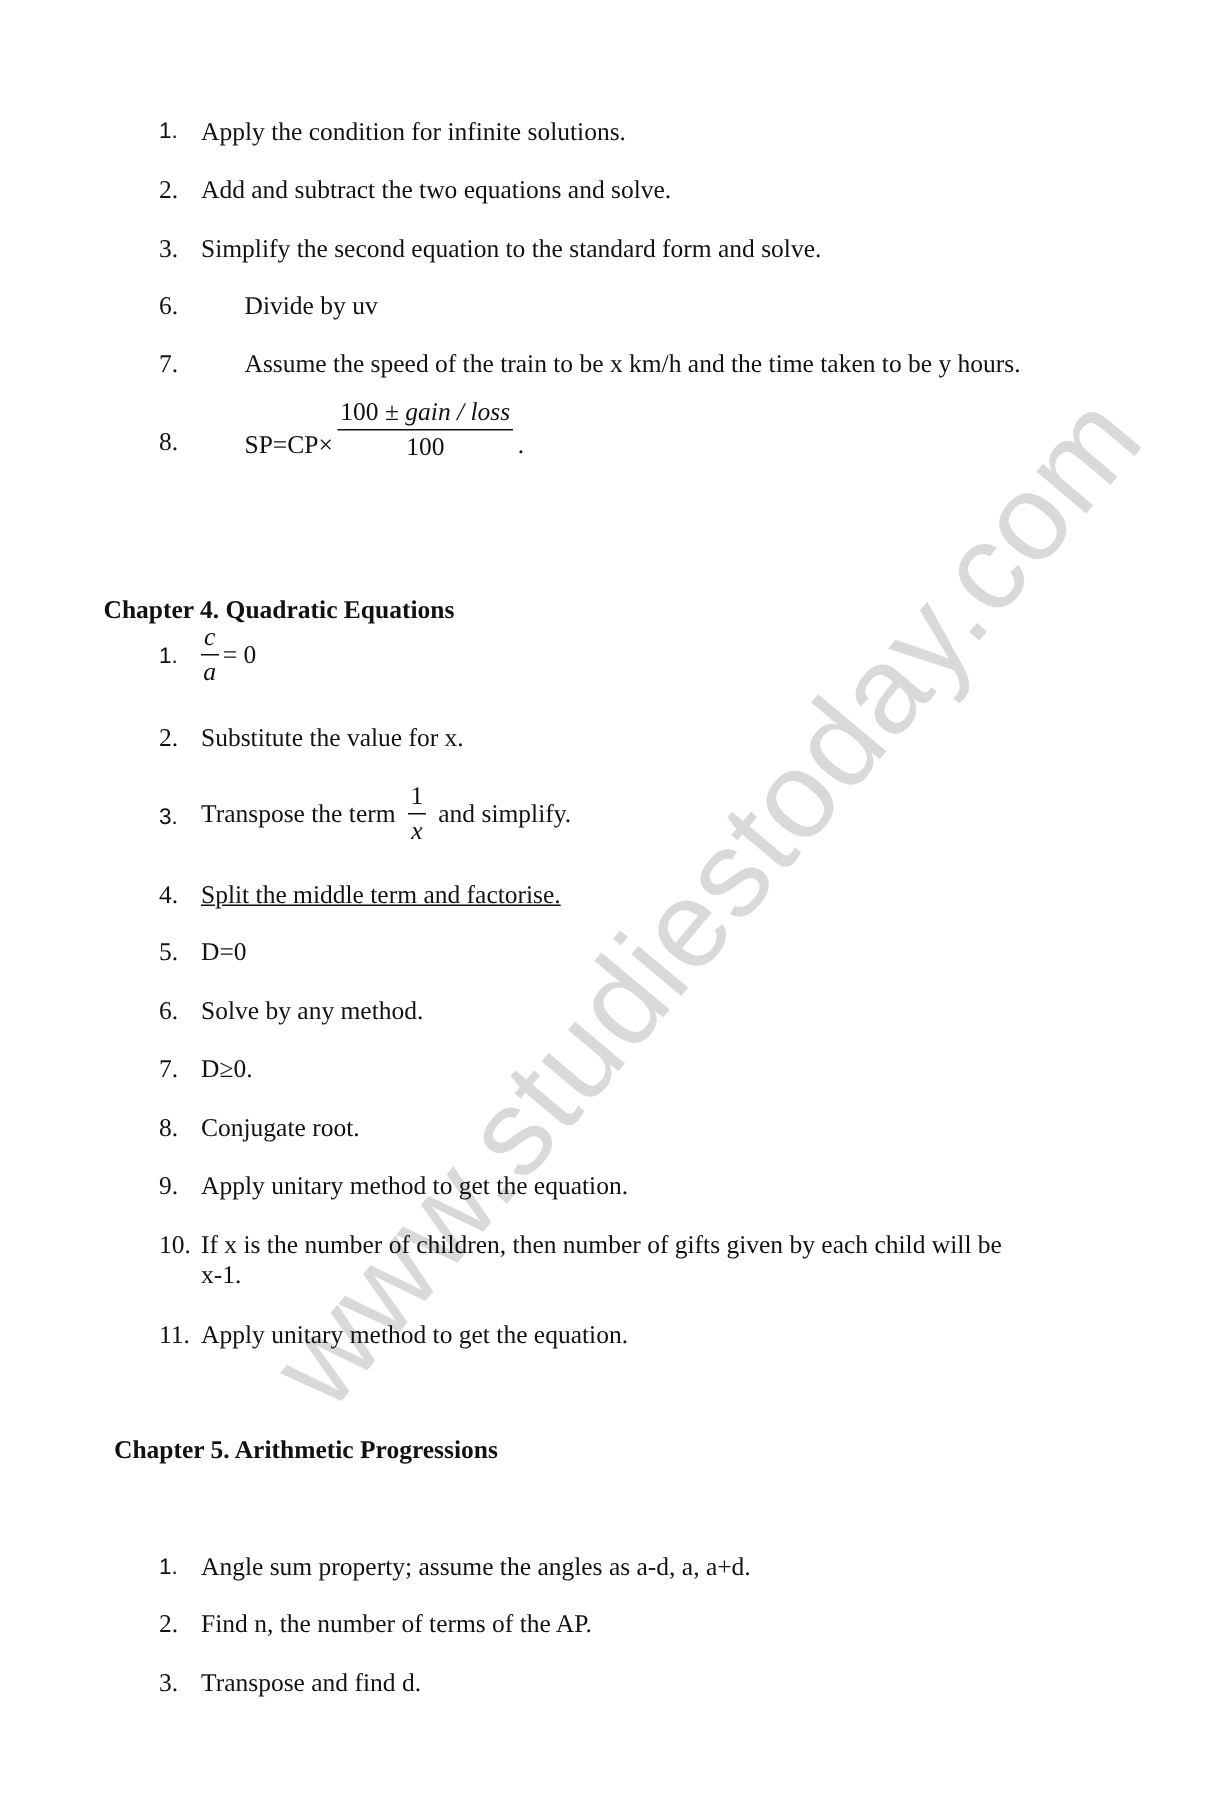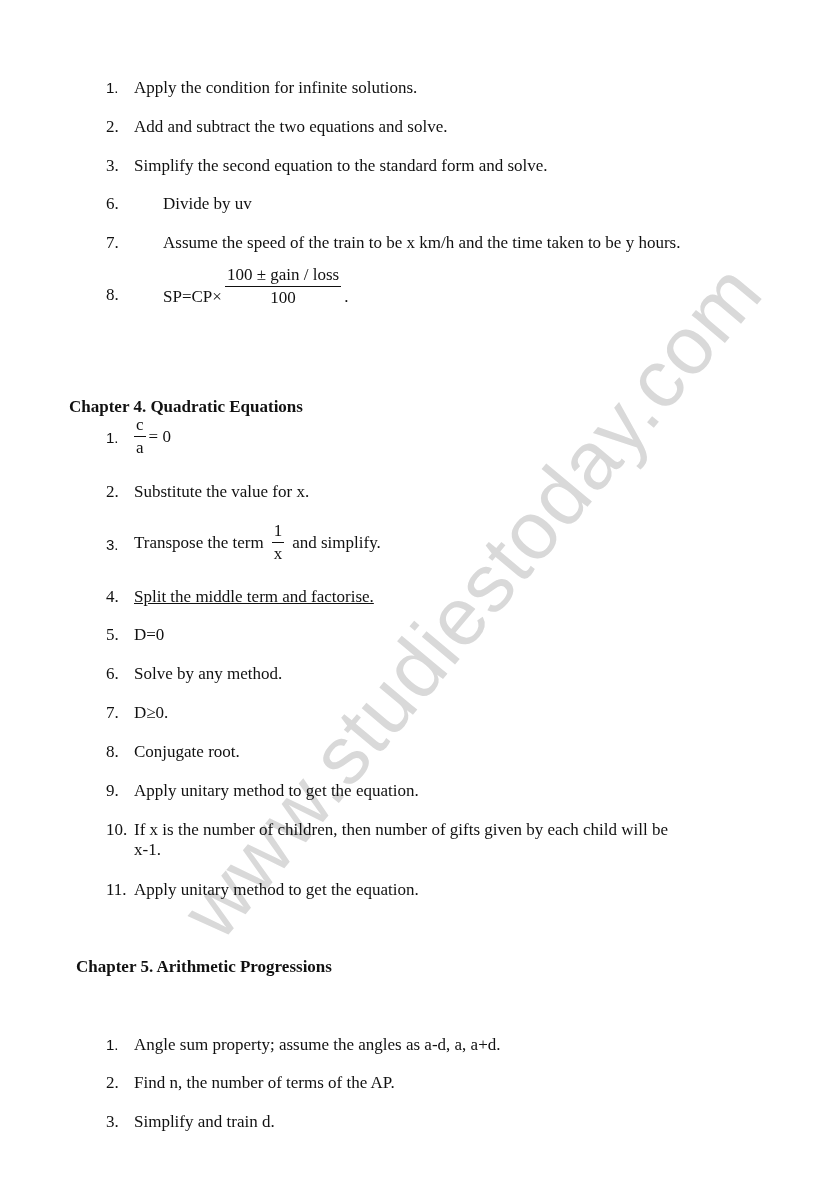--- a/index.html
+++ b/index.html
@@ -14,21 +14,21 @@
       white-space: nowrap; z-index: 0; letter-spacing: 1px;
     }
     .content { position: absolute; left: 0; top: 0; width: 819px; height: 1200px; z-index: 1; }
     .row { position: absolute; white-space: nowrap; line-height: 20px; }
     .num { position: absolute; }
     .num.sans { font-family: "Liberation Sans", sans-serif; font-size: 15px; }
     .heading { position: absolute; font-weight: bold; font-size: 17px; white-space: nowrap; }
     .frac { display: inline-flex; flex-direction: column; align-items: center; vertical-align: middle; margin: 0 3px; }
     .frac .top { border-bottom: 1px solid #111; padding: 0 2px 2px; line-height: 18px; }
     .frac .bot { padding-top: 2px; line-height: 18px; }
-    .it { }
+    .it { font-style: italic; }
   </style>
 </head>
 <body>
 
 <div class="watermark">www.studiestoday.com</div>
 
 <div class="content">
 
   <div>
     <div class="row" style="top:78px;left:0;">
@@ -133,16 +133,16 @@
     <div class="row" style="top:1035px;left:0;">
       <span class="num sans" style="left:106px;">1.</span>
       <span style="position:absolute;left:134px;">Angle sum property; assume the angles as a-d, a, a+d.</span>
     </div>
     <div class="row" style="top:1073px;left:0;">
       <span class="num" style="left:106px;">2.</span>
       <span style="position:absolute;left:134px;">Find n, the number of terms of the AP.</span>
     </div>
     <div class="row" style="top:1112px;left:0;">
       <span class="num" style="left:106px;">3.</span>
-      <span style="position:absolute;left:134px;">Simplify and train d.</span>
+      <span style="position:absolute;left:134px;">Transpose and find d.</span>
     </div>
   </div>
 </div>
 
 </body></html>

